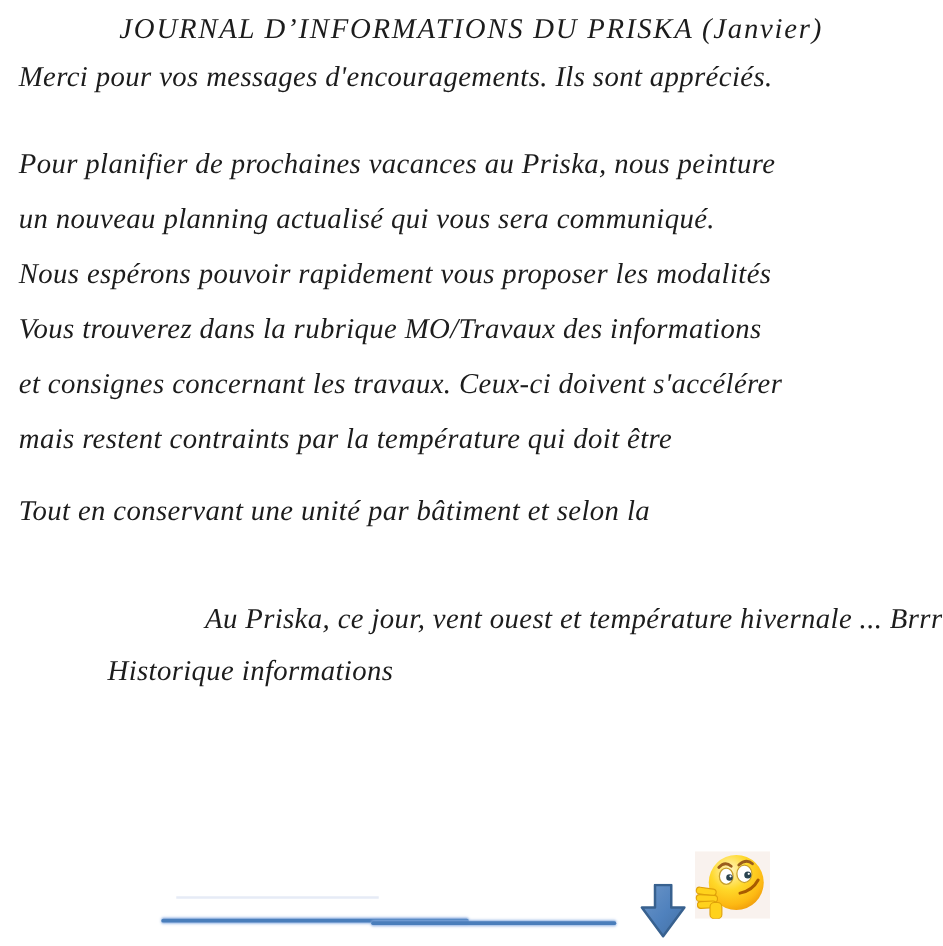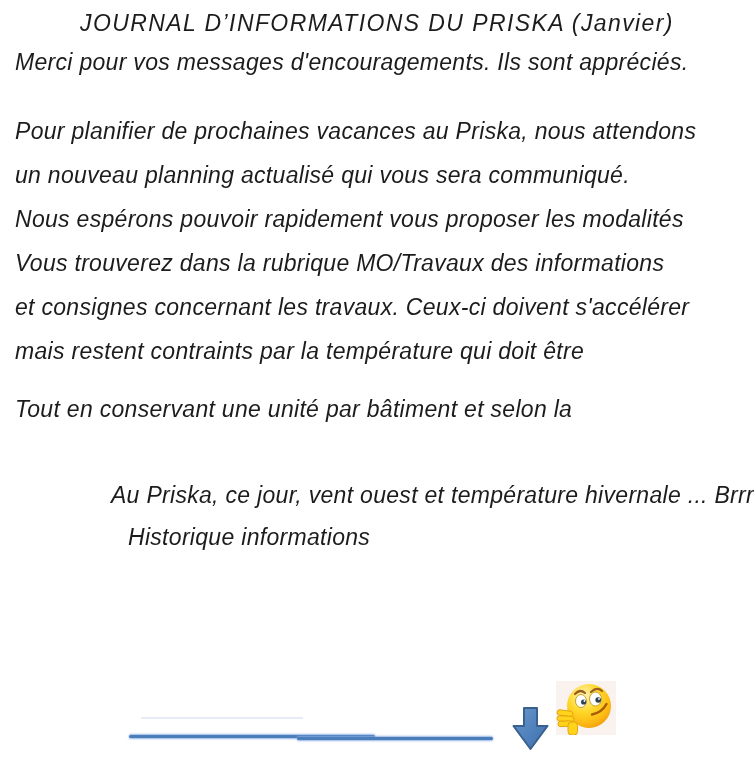--- a/index.html
+++ b/index.html
@@ -1,21 +1,21 @@
 <!DOCTYPE html>
 <html><head>
 <meta charset="utf-8">
 <style>
   html,body{margin:0;padding:0;background:#fff;}
   .page{
     position:relative;
     width:754px;height:757px;
     background:#fff;
     overflow:hidden;
-    font-family:Liberation Sans, sans-serif;
+    font-family:Liberation Serif, serif;
     font-style:italic;
     color:#1c1c1c;
     box-sizing:border-box;
     padding-top:6px;
   }
   .title{
     margin:0;
     font-size:23px;
     font-weight:normal;
     letter-spacing:1.4px;
@@ -27,21 +27,21 @@
   .ln{
     margin:0;
     font-size:23px;
     line-height:44px;
     letter-spacing:0.3px;
     white-space:nowrap;
   }
   .g1{margin-top:25px;}
   .g2{margin-top:14px;}
   .g3{margin-top:42px;text-align:right;}
-  .history{margin-left:113px;line-height:40px;}
+  .history{margin-left:71px;line-height:40px;}
   
   .underline-faint{
     position:absolute;left:141px;top:717px;
     width:162px;height:2px;background:#e6ebf6;
   }
   
   .underline-seg{
     position:absolute;height:3px;background:#4a7ebb;border-radius:2px;
     box-shadow:0 1px 2px rgba(135,172,224,.85),0 -1px 2px rgba(135,172,224,.85);
   }
@@ -53,21 +53,21 @@
 </style>
 </head>
 <body>
 
 <div class="page">
 
   <h1 class="title">JOURNAL D’INFORMATIONS DU PRISKA (Janvier)</h1>
 
   <div class="body-text">
     <p class="ln">Merci pour vos messages d'encouragements. Ils sont appréciés.</p>
-    <p class="ln g1">Pour planifier de prochaines vacances au Priska, nous attendons</p>
+    <p class="ln g1">Pour planifier de prochaines vacances au Priska, nous peinture</p>
     <p class="ln">un nouveau planning actualisé qui vous sera communiqué.</p>
     <p class="ln">Nous espérons pouvoir rapidement vous proposer les modalités</p>
     <p class="ln">Vous trouverez dans la rubrique MO/Travaux des informations</p>
     <p class="ln">et consignes concernant les travaux. Ceux-ci doivent s'accélérer</p>
     <p class="ln">mais restent contraints par la température qui doit être</p>
     <p class="ln g2">Tout en conservant une unité par bâtiment et selon la</p>
     <p class="ln g3">Au Priska, ce jour, vent ouest et température hivernale ... Brrr</p>
     <p class="ln history">Historique informations</p>
   </div>
 

